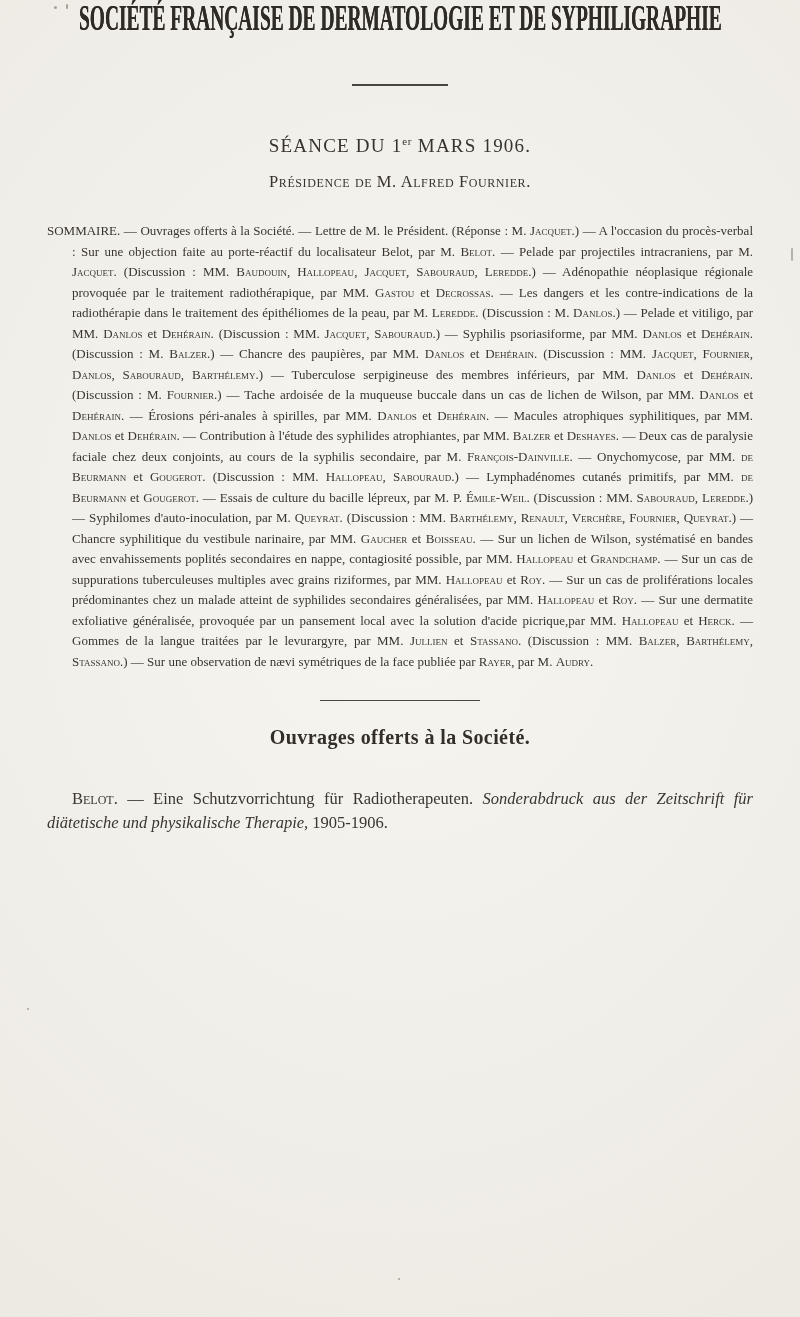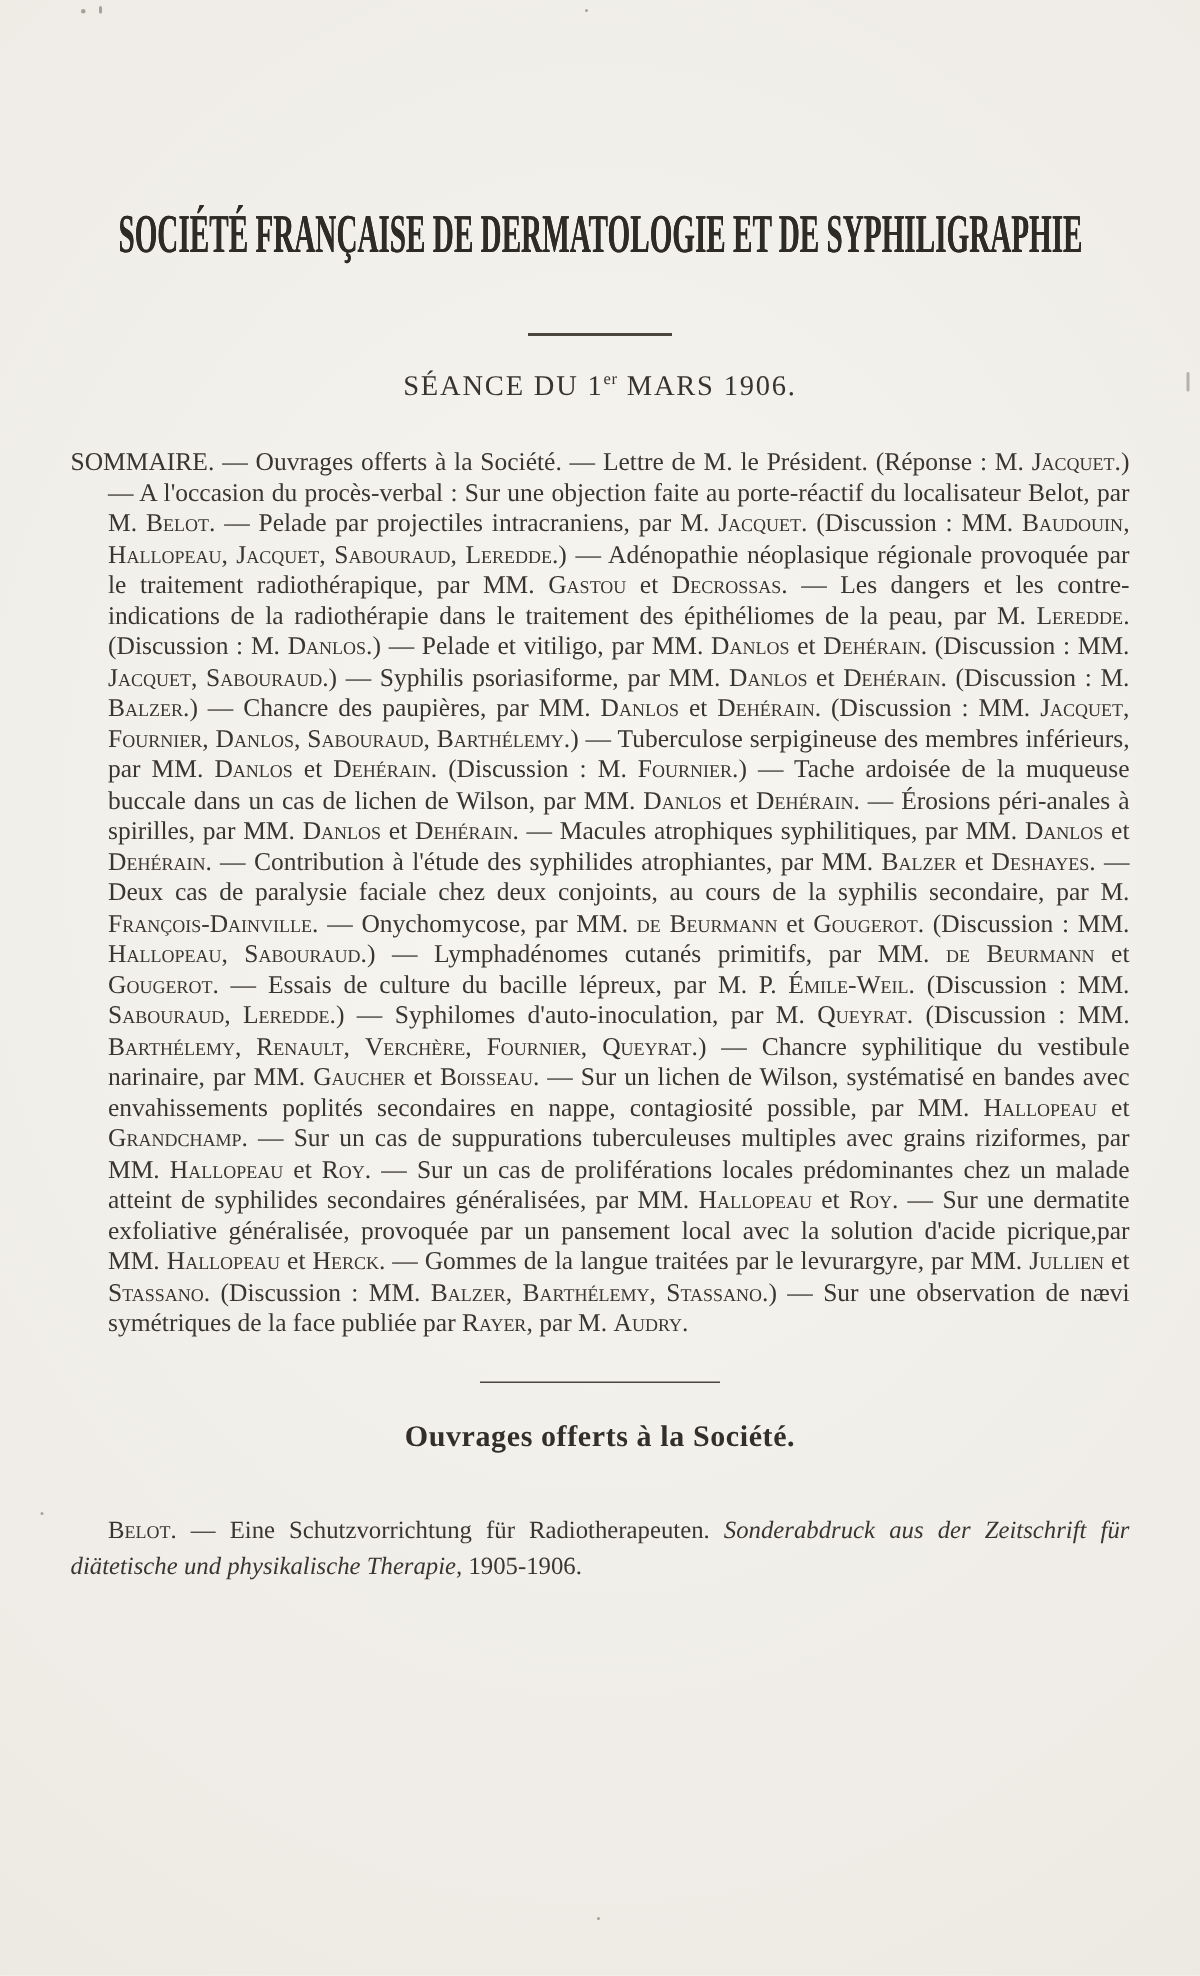--- a/index.html
+++ b/index.html
@@ -16,21 +16,20 @@
   .page {
     position: relative;
     width: 800px; height: 1317px;
     background:
       radial-gradient(ellipse 120% 90% at 50% 42%, rgba(255,255,255,0.30), rgba(113,103,86,0.07) 92%),
       #f3f1ea;
   }
 
   
   .masthead {
-    padding-top: 138px;
     height: 52px;
     display: flex;
     justify-content: center;
     align-items: flex-start;
   }
   .masthead-title {
     display: inline-block;
     white-space: nowrap;
     font-weight: bold;
     font-size: 27px;
@@ -42,41 +41,41 @@
   }
 
   .rule-short {
     width: 96px;
     height: 0;
     border-top: 2px solid #4a453d;
     margin: 32px auto 0 auto;
   }
 
   .seance-heading {
-    margin-top: 23px;
+    margin-top: 49px;
     text-align: center;
     font-size: 19px;
     letter-spacing: 1.2px;
     color: #38332c;
   }
   .seance-heading sup { font-size: 11px; letter-spacing: 0.5px; }
 
   .presidence {
     margin-top: 15px;
     text-align: center;
     font-variant: small-caps;
     font-size: 16.5px;
     letter-spacing: 0.6px;
     color: #38332c;
   }
 
   .sommaire {
     margin: 29px 47px 0 47px;
     text-align: justify;
-    font-size: 17px;
+    font-size: 13px;
     line-height: 20.5px;
     padding-left: 25px;
     text-indent: -25px;
     color: #3a352e;
   }
 
   .sc { font-variant: small-caps; }
   .it { font-style: italic; }
 
   .rule-mid {
@@ -124,20 +123,21 @@
 <div class="page">
 
   <div class="masthead">
     <span class="masthead-title">SOCIÉTÉ FRANÇAISE DE DERMATOLOGIE ET DE SYPHILIGRAPHIE</span>
   </div>
 
   <div class="rule-short"></div>
 
   <div class="seance-heading"><span>SÉANCE DU 1</span><sup>er</sup><span> MARS 1906.</span></div>
 
+  <div class="presidence">Présidence de M. Alfred Fournier.</div>
 
   <p class="sommaire">SOMMAIRE. — Ouvrages offerts à la Société. — Lettre de M. le Président. (Réponse : M. <span class="sc">Jacquet</span>.) — A l'occasion du procès-verbal : Sur une objection faite au porte-réactif du localisateur Belot, par M. <span class="sc">Belot</span>. — Pelade par projectiles intracraniens, par M. <span class="sc">Jacquet</span>. (Discussion : MM. <span class="sc">Baudouin</span>, <span class="sc">Hallopeau</span>, <span class="sc">Jacquet</span>, <span class="sc">Sabouraud</span>, <span class="sc">Leredde</span>.) — Adénopathie néoplasique régionale provoquée par le traitement radiothérapique, par MM. <span class="sc">Gastou</span> et <span class="sc">Decrossas</span>. — Les dangers et les contre-indications de la radiothérapie dans le traitement des épithéliomes de la peau, par M. <span class="sc">Leredde</span>. (Discussion : M. <span class="sc">Danlos</span>.) — Pelade et vitiligo, par MM. <span class="sc">Danlos</span> et <span class="sc">Dehérain</span>. (Discussion : MM. <span class="sc">Jacquet</span>, <span class="sc">Sabouraud</span>.) — Syphilis psoriasiforme, par MM. <span class="sc">Danlos</span> et <span class="sc">Dehérain</span>. (Discussion : M. <span class="sc">Balzer</span>.) — Chancre des paupières, par MM. <span class="sc">Danlos</span> et <span class="sc">Dehérain</span>. (Discussion : MM. <span class="sc">Jacquet</span>, <span class="sc">Fournier</span>, <span class="sc">Danlos</span>, <span class="sc">Sabouraud</span>, <span class="sc">Barthélemy</span>.) — Tuberculose serpigineuse des membres inférieurs, par MM. <span class="sc">Danlos</span> et <span class="sc">Dehérain</span>. (Discussion : M. <span class="sc">Fournier</span>.) — Tache ardoisée de la muqueuse buccale dans un cas de lichen de Wilson, par MM. <span class="sc">Danlos</span> et <span class="sc">Dehérain</span>. — Érosions péri-anales à spirilles, par MM. <span class="sc">Danlos</span> et <span class="sc">Dehérain</span>. — Macules atrophiques syphilitiques, par MM. <span class="sc">Danlos</span> et <span class="sc">Dehérain</span>. — Contribution à l'étude des syphilides atrophiantes, par MM. <span class="sc">Balzer</span> et <span class="sc">Deshayes</span>. — Deux cas de paralysie faciale chez deux conjoints, au cours de la syphilis secondaire, par M. <span class="sc">François-Dainville</span>. — Onychomycose, par MM. <span class="sc">de Beurmann</span> et <span class="sc">Gougerot</span>. (Discussion : MM. <span class="sc">Hallopeau</span>, <span class="sc">Sabouraud</span>.) — Lymphadénomes cutanés primitifs, par MM. <span class="sc">de Beurmann</span> et <span class="sc">Gougerot</span>. — Essais de culture du bacille lépreux, par M. P. <span class="sc">Émile-Weil</span>. (Discussion : MM. <span class="sc">Sabouraud</span>, <span class="sc">Leredde</span>.) — Syphilomes d'auto-inoculation, par M. <span class="sc">Queyrat</span>. (Discussion : MM. <span class="sc">Barthélemy</span>, <span class="sc">Renault</span>, <span class="sc">Verchère</span>, <span class="sc">Fournier</span>, <span class="sc">Queyrat</span>.) — Chancre syphilitique du vestibule narinaire, par MM. <span class="sc">Gaucher</span> et <span class="sc">Boisseau</span>. — Sur un lichen de Wilson, systématisé en bandes avec envahissements poplités secondaires en nappe, contagiosité possible, par MM. <span class="sc">Hallopeau</span> et <span class="sc">Grandchamp</span>. — Sur un cas de suppurations tuberculeuses multiples avec grains riziformes, par MM. <span class="sc">Hallopeau</span> et <span class="sc">Roy</span>. — Sur un cas de proliférations locales prédominantes chez un malade atteint de syphilides secondaires généralisées, par MM. <span class="sc">Hallopeau</span> et <span class="sc">Roy</span>. — Sur une dermatite exfoliative généralisée, provoquée par un pansement local avec la solution d'acide picrique,par MM. <span class="sc">Hallopeau</span> et <span class="sc">Herck</span>. — Gommes de la langue traitées par le levurargyre, par MM. <span class="sc">Jullien</span> et <span class="sc">Stassano</span>. (Discussion : MM. <span class="sc">Balzer</span>, <span class="sc">Barthélemy</span>, <span class="sc">Stassano</span>.) — Sur une observation de nævi symétriques de la face publiée par <span class="sc">Rayer</span>, par M. <span class="sc">Audry</span>.</p>
 
   <div class="rule-mid"></div>
 
   <div class="offerings-heading">Ouvrages offerts à la Société.</div>
 
   <p class="offerings-entry"><span class="sc">Belot</span>. — Eine Schutzvorrichtung für Radiotherapeuten. <span class="it">Sonderabdruck aus der Zeitschrift für diätetische und physikalische Therapie,</span> 1905-1906.</p>
 
   <div class="speck speck-a"></div>

